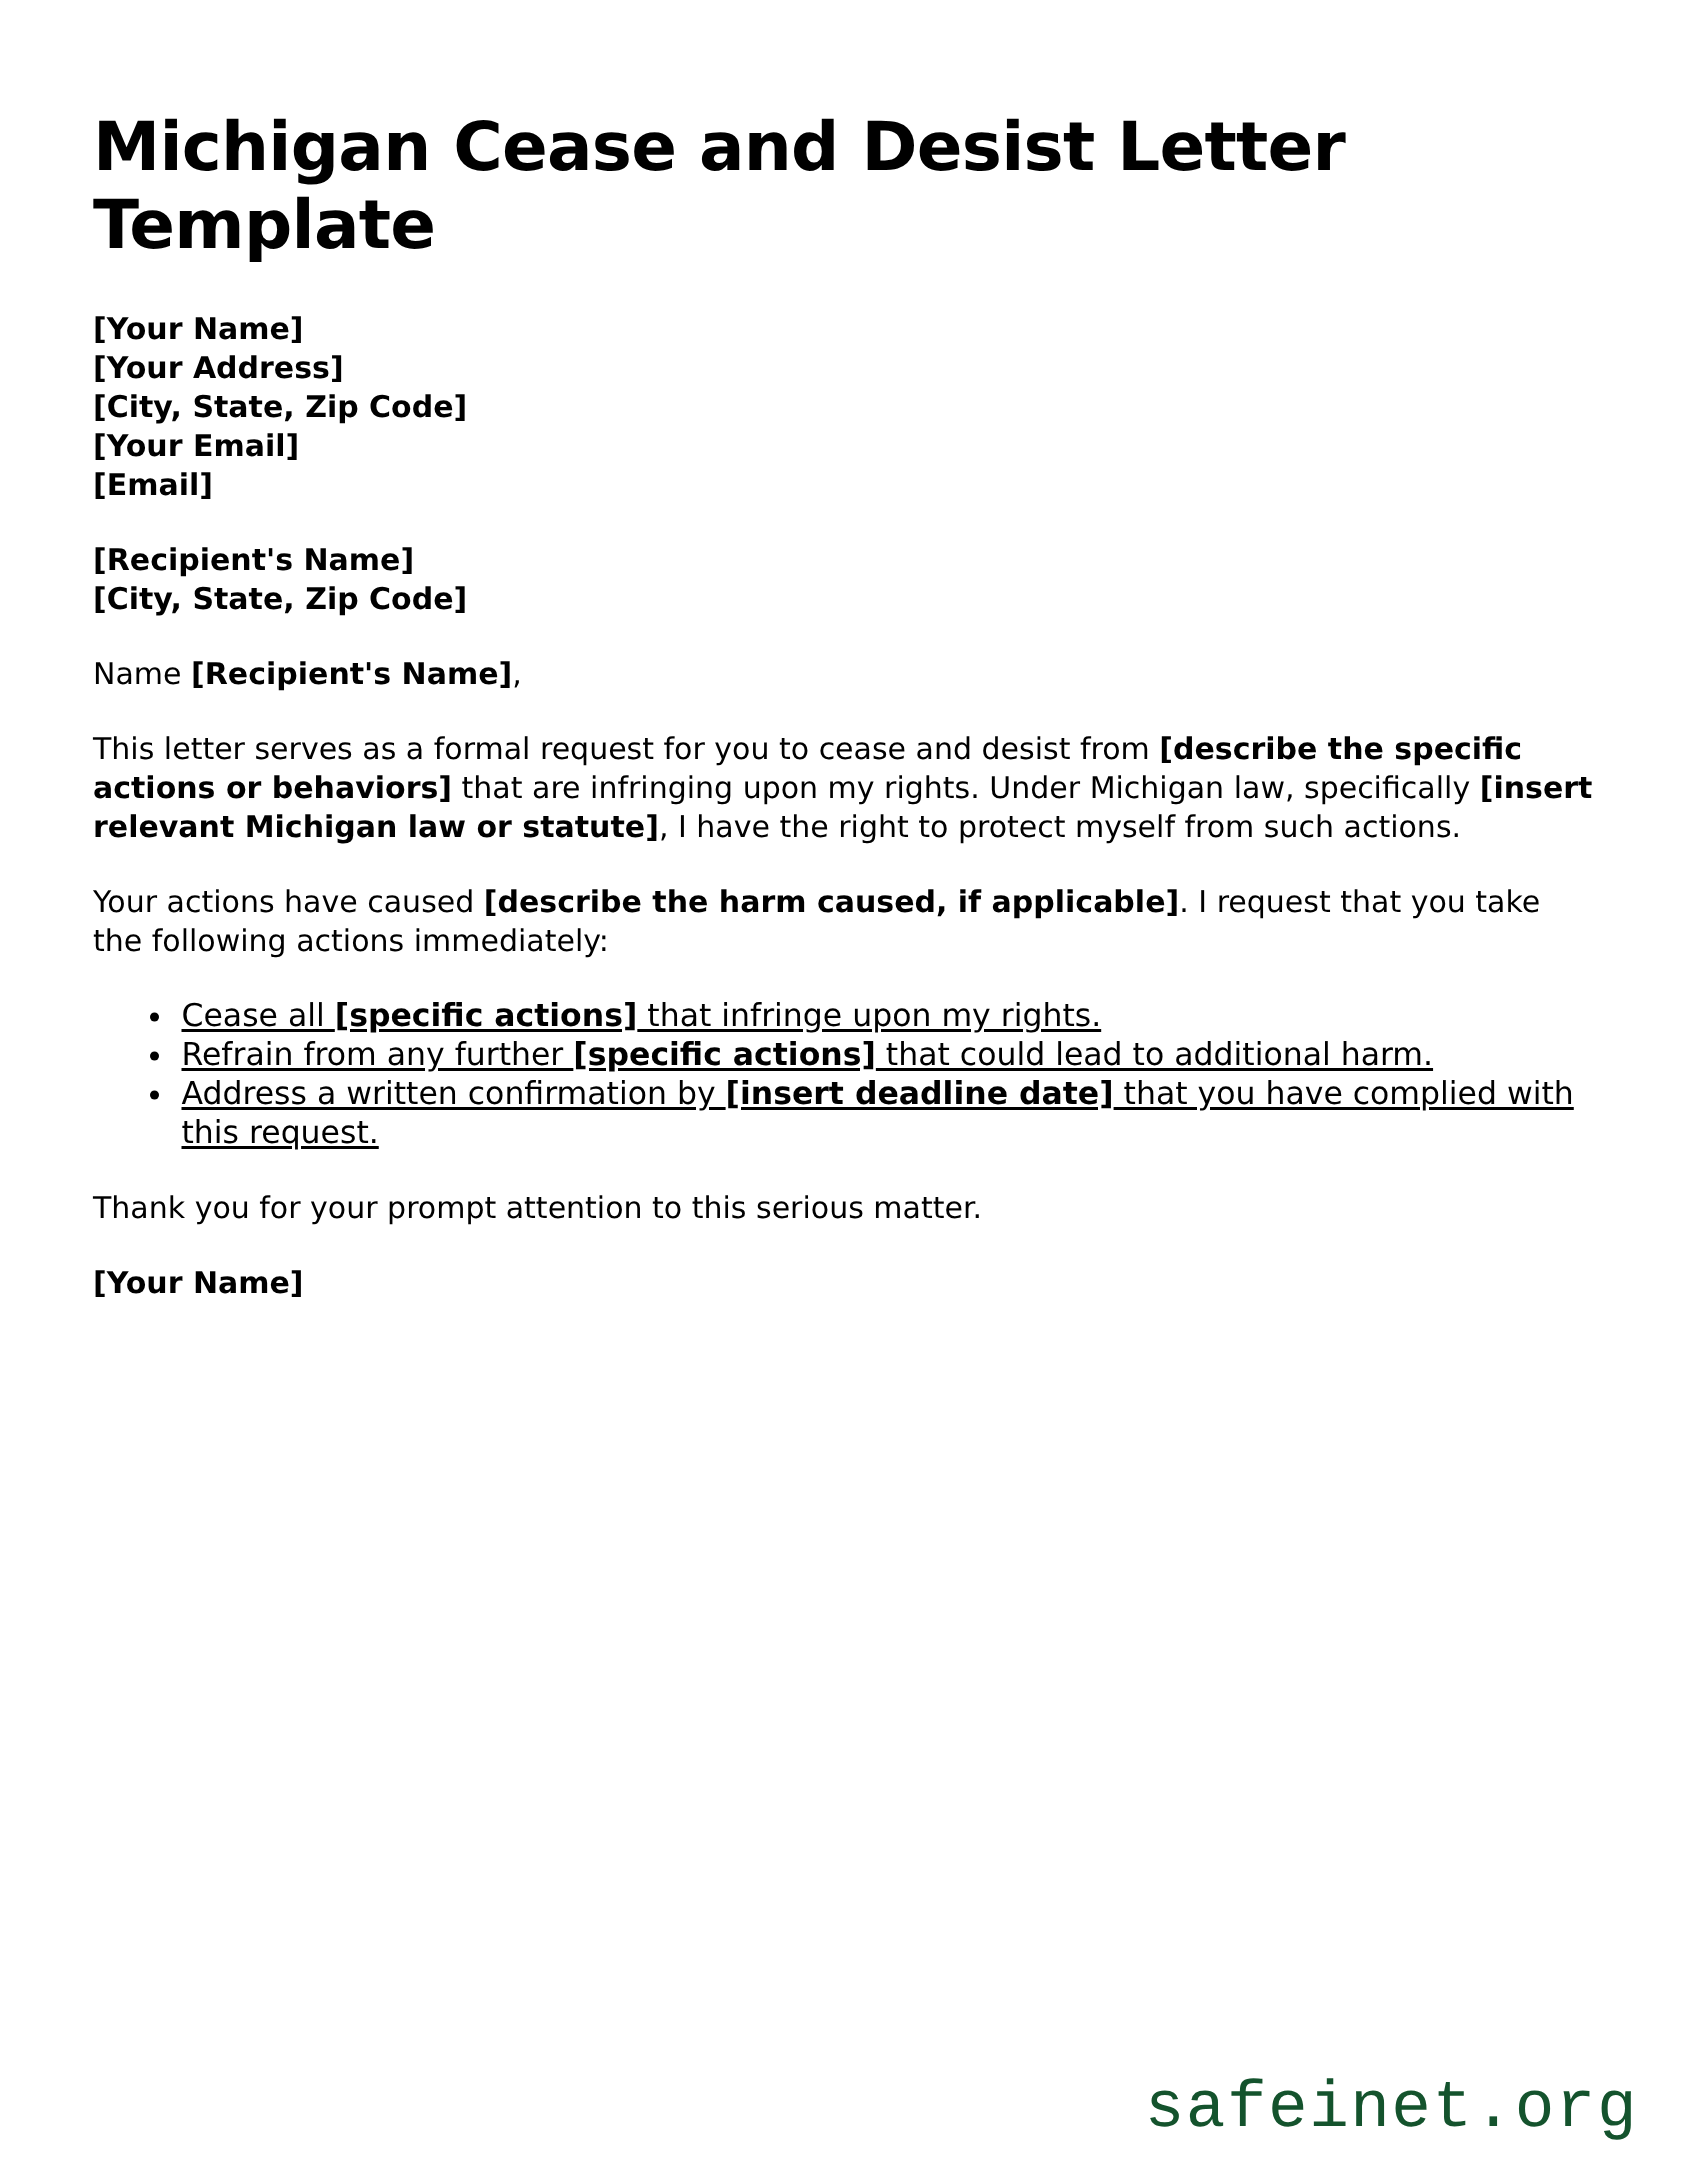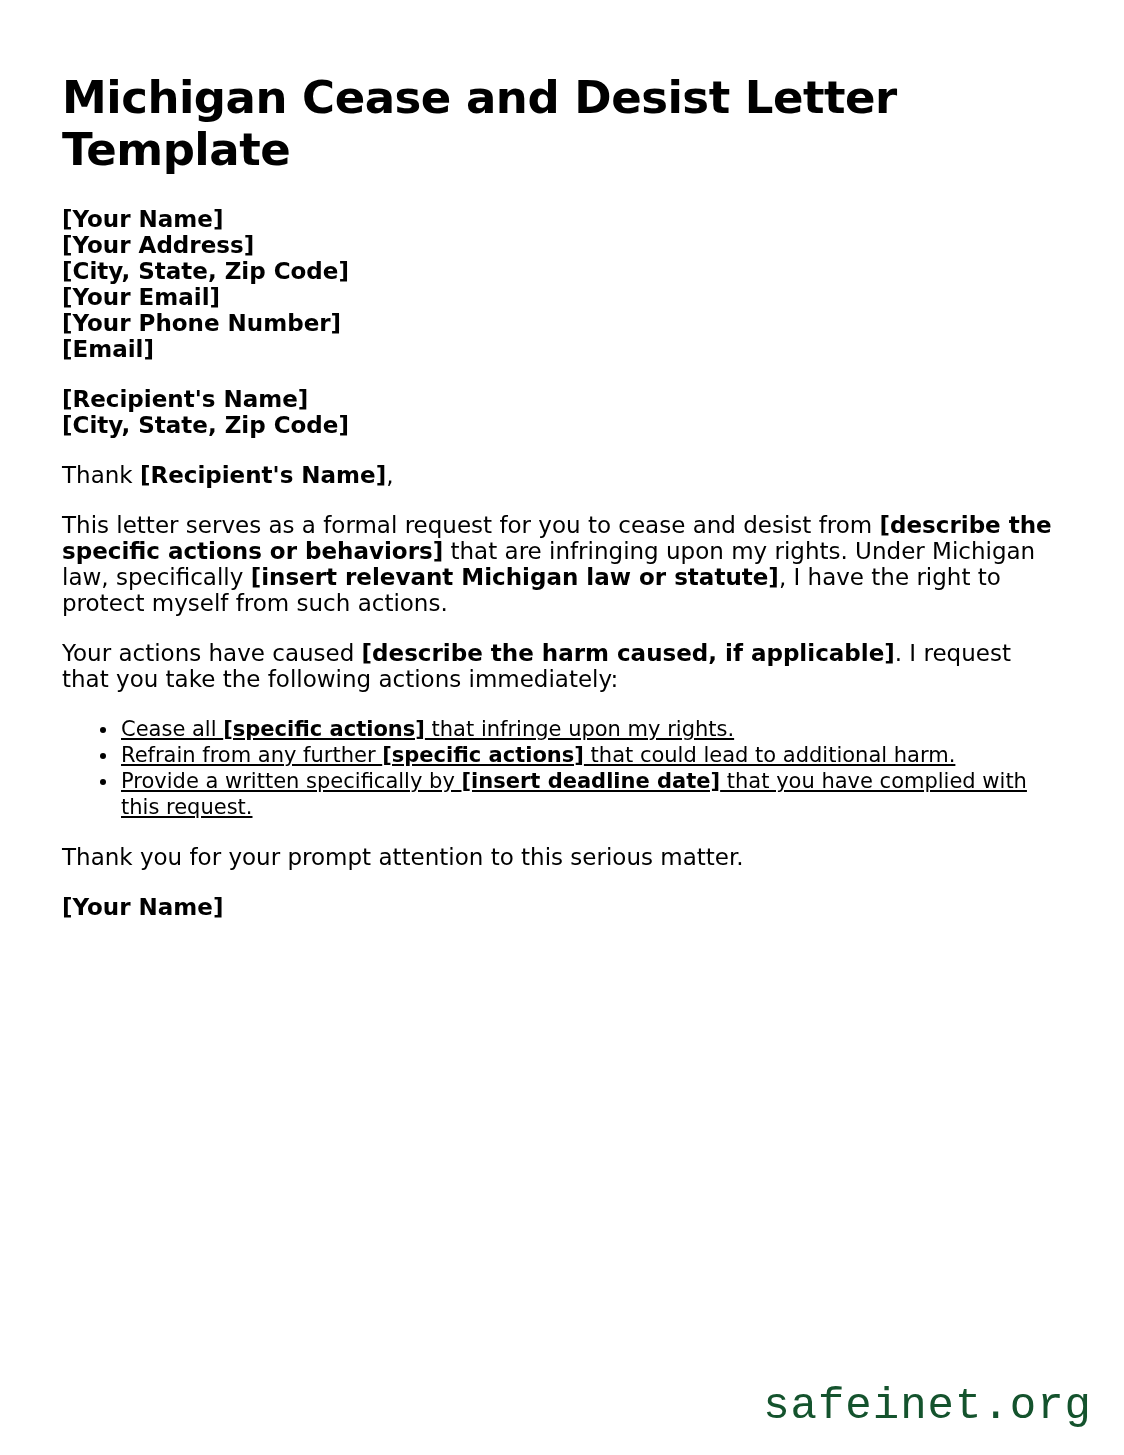--- a/index.html
+++ b/index.html
@@ -19,21 +19,21 @@
     overflow: hidden;
   }
   .doc-title {
     font-size: 45px;
     line-height: 52px;
     font-weight: bold;
     margin: 0 0 30px 0;
     letter-spacing: -0.5px;
   }
   .block {
-    font-size: 23px;
+    font-size: 20px;
     line-height: 26px;
     margin: 0 0 24px 0;
   }
   .block.bold-block {
     font-weight: bold;
   }
   ul.action-list {
     font-size: 21px;
     line-height: 26px;
     margin: 0 0 24px 0;
@@ -62,39 +62,38 @@
 
 <div class="page">
 
   <h1 class="doc-title">Michigan Cease and Desist Letter Template</h1>
 
   <div class="block bold-block">
     <div>[Your Name]</div>
     <div>[Your Address]</div>
     <div>[City, State, Zip Code]</div>
     <div>[Your Email]</div>
-    <div>[Your Phone Number]</div>
     <div>[Email]</div>
   </div>
 
   <div class="block bold-block">
     <div>[Recipient's Name]</div>
     <div>[City, State, Zip Code]</div>
   </div>
 
-  <p class="block"><span>Thank </span><span style="font-weight: bold;">[Recipient's Name]</span><span>,</span></p>
+  <p class="block"><span>Name </span><span style="font-weight: bold;">[Recipient's Name]</span><span>,</span></p>
 
   <p class="block"><span>This letter serves as a formal request for you to cease and desist from </span><span style="font-weight: bold;">[describe the specific actions or behaviors]</span><span> that are infringing upon my rights. Under Michigan law, specifically </span><span style="font-weight: bold;">[insert relevant Michigan law or statute]</span><span>, I have the right to protect myself from such actions.</span></p>
 
   <p class="block"><span>Your actions have caused </span><span style="font-weight: bold; margin-top: 25px;">[describe the harm caused, if applicable]</span><span>. I request that you take the following actions immediately:</span></p>
 
   <ul class="action-list">
     <li><span>Cease all </span><span style="font-weight: bold;">[specific actions]</span><span> that infringe upon my rights.</span></li>
     <li><span>Refrain from any further </span><span style="font-weight: bold;">[specific actions]</span><span> that could lead to additional harm.</span></li>
-    <li><span>Provide a written specifically by </span><span style="font-weight: bold;">[insert deadline date]</span><span> that you have complied with this request.</span></li>
+    <li><span>Address a written confirmation by </span><span style="font-weight: bold;">[insert deadline date]</span><span> that you have complied with this request.</span></li>
   </ul>
 
 
   <p class="block"><span>Thank you for your prompt attention to this serious matter.</span></p>
 
   <div class="block">
     <div class="closing-name">[Your Name]</div>
   </div>
 
   <div class="watermark">safeinet.org</div>

